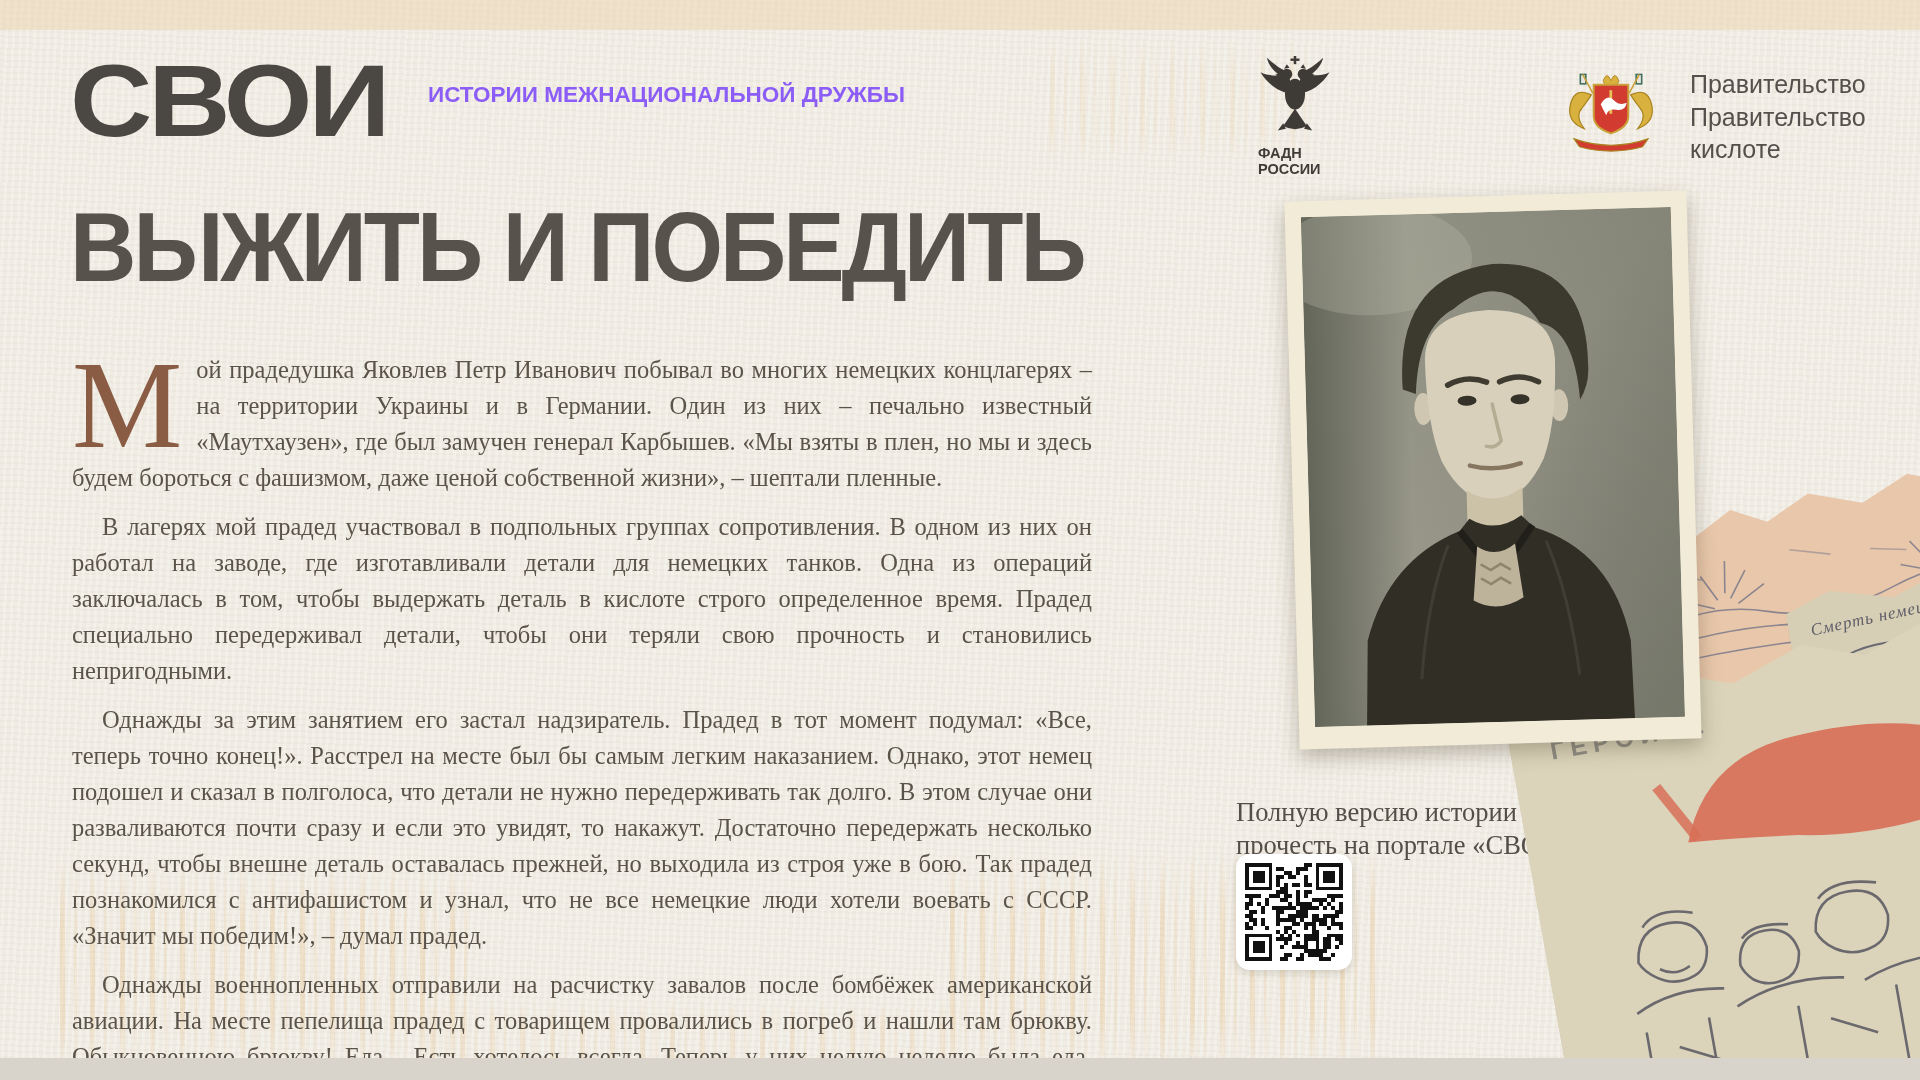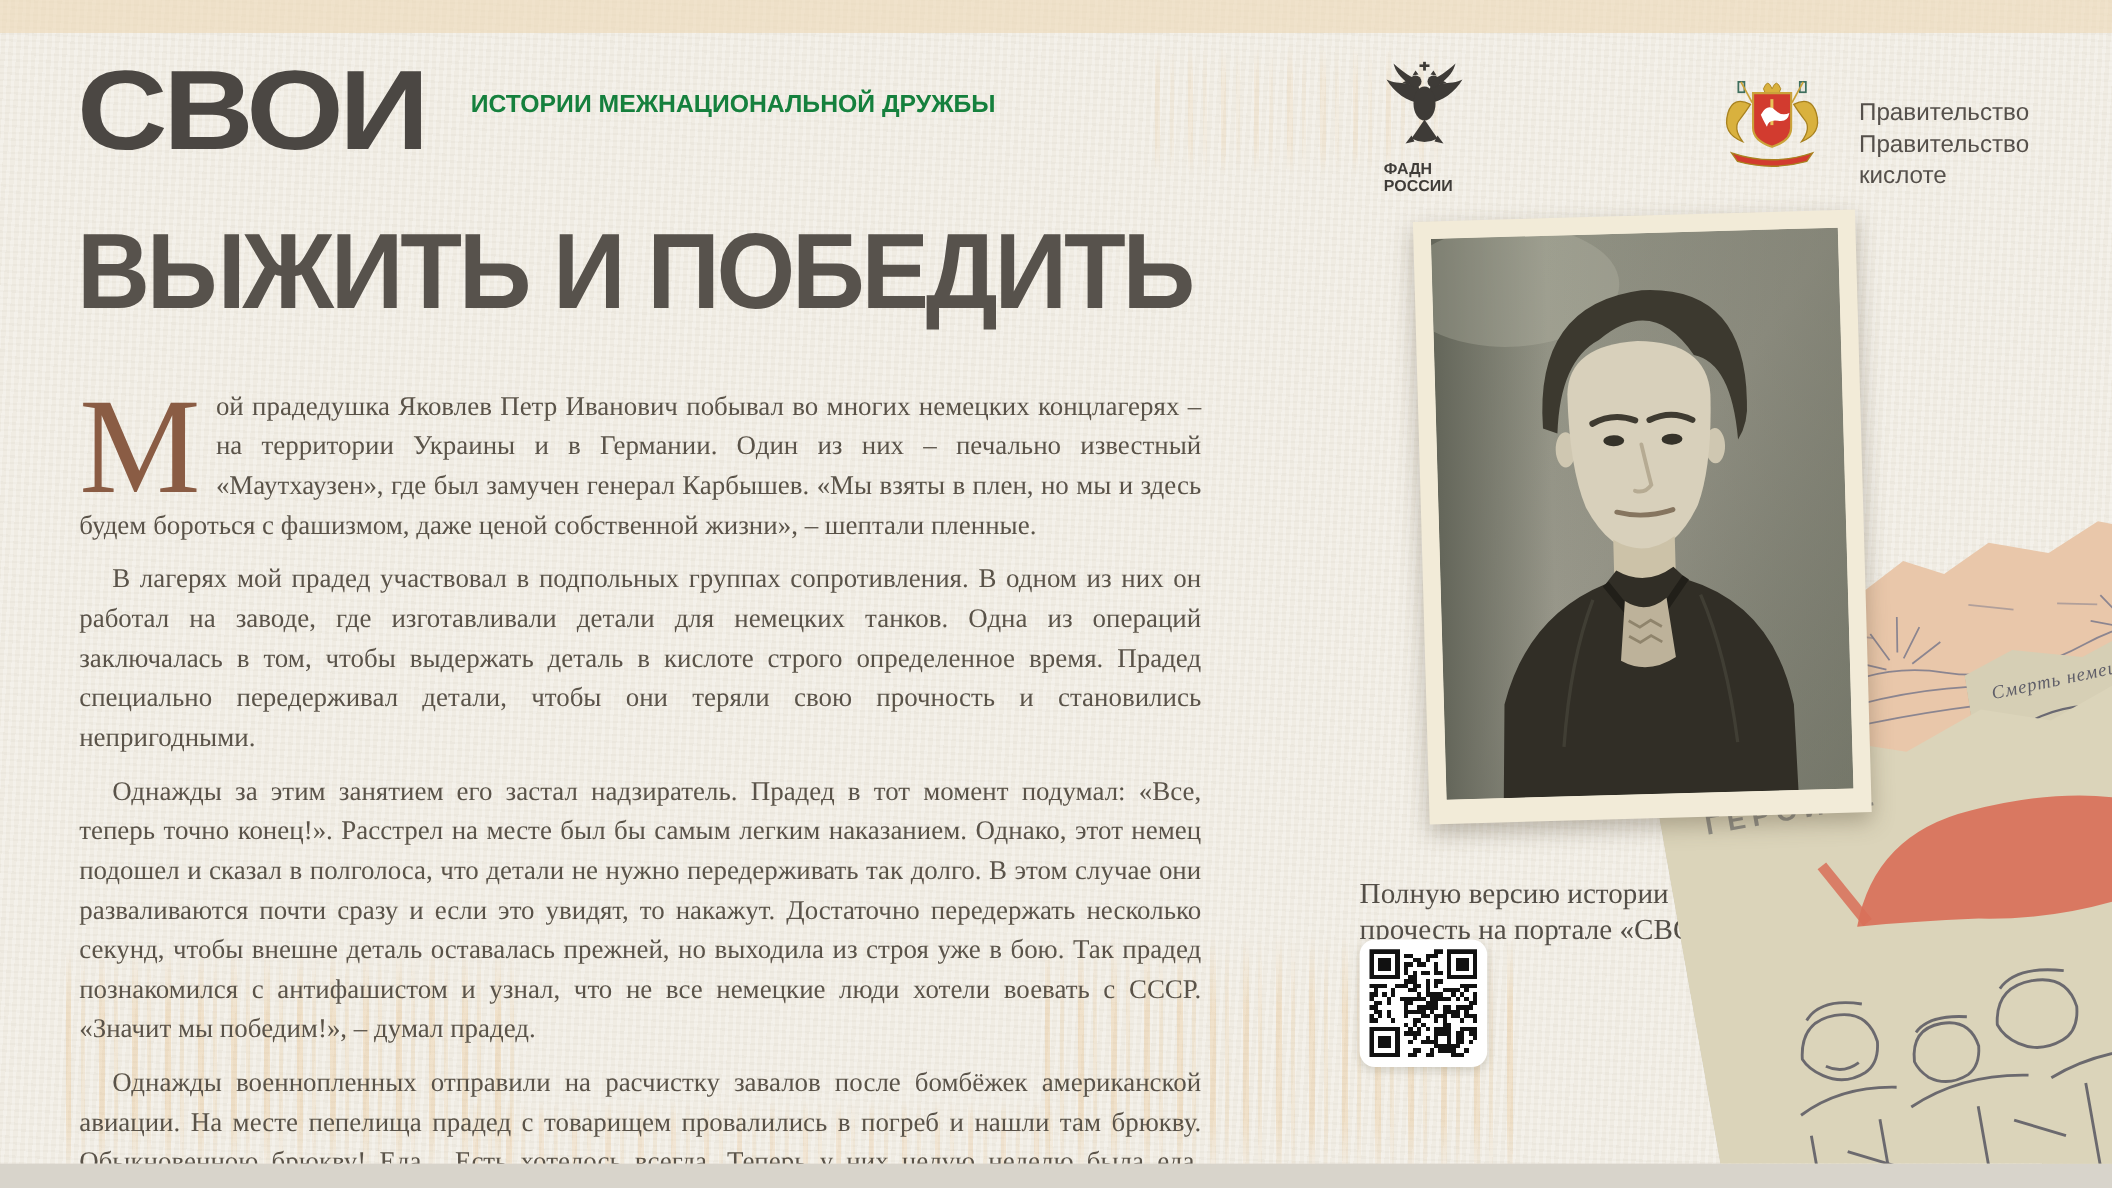--- a/index.html
+++ b/index.html
@@ -13,28 +13,28 @@
     pointer-events:none;z-index:0;}
   .streak{position:absolute;pointer-events:none;z-index:0;
     background:repeating-linear-gradient(90deg, rgba(231,185,121,.28) 0 5px, rgba(231,185,121,0) 5px 14px, rgba(231,185,121,.16) 14px 17px, rgba(231,185,121,0) 17px 30px);
     -webkit-mask-image:linear-gradient(180deg,transparent,black 30%,black 75%,transparent);
     mask-image:linear-gradient(180deg,transparent,black 30%,black 75%,transparent);}
   .bottom-band{position:absolute;left:0;top:1050;width:1920px;height:30px;background:#ecd9b6;opacity:.6;z-index:0;}
 
   
   .logo-svoi{position:absolute;left:70px;top:50px;font-weight:700;font-size:114px;line-height:1;
     letter-spacing:-4px;color:#4b4743;transform:scaleY(.9);transform-origin:left top;}
-  .subtitle{position:absolute;left:428px;top:80px;font-weight:700;font-size:22.5px;line-height:1.3;color:#15803d;}
+  .subtitle{position:absolute;left:428px;top:80px;font-weight:700;font-size:22.5px;line-height:1.3;color:#8b5cf6;}
   .partner{position:absolute;color:#3f3c38;}
   .fadn{left:1258px;top:56px;width:100px;text-align:left;}
   .fadn .plabel{font-weight:700;font-size:14.5px;margin-top:5px;color:#3f3c38;}
   .dom{left:1382px;top:64px;}
   .dom .plabel{font-weight:700;font-size:17.5px;line-height:1.18;margin-top:4px;letter-spacing:.3px;}
   .sverd{left:1552px;top:68px;display:flex;gap:20px;}
-  .sverd .plabel{font-size:22px;line-height:1.3;color:#55504b;margin-top:20px;font-weight:400;}
+  .sverd .plabel{font-size:25px;line-height:1.3;color:#55504b;margin-top:0;font-weight:400;}
 
   
   .title{position:absolute;left:70px;top:198px;font-weight:700;font-size:92px;line-height:1;
     letter-spacing:-3px;color:#57524c;transform:scaleY(1.06);transform-origin:left top;}
   .body-col{position:absolute;left:72px;top:352px;width:1020px;
     font-family:"Liberation Serif",serif;font-size:24.5px;line-height:36px;color:#5a5349;text-align:justify;z-index:1;}
   .body-col p{margin:0 0 13px 0;}
   .body-col p.ind{text-indent:30px;}
   .dropcap{float:left;font-size:124px;line-height:96px;padding:6px 14px 0 0;color:#8a5c44;font-family:"Liberation Serif",serif;}
   .authors{position:absolute;left:72px;top:912px;width:1060px;font-family:"Liberation Serif",serif;

